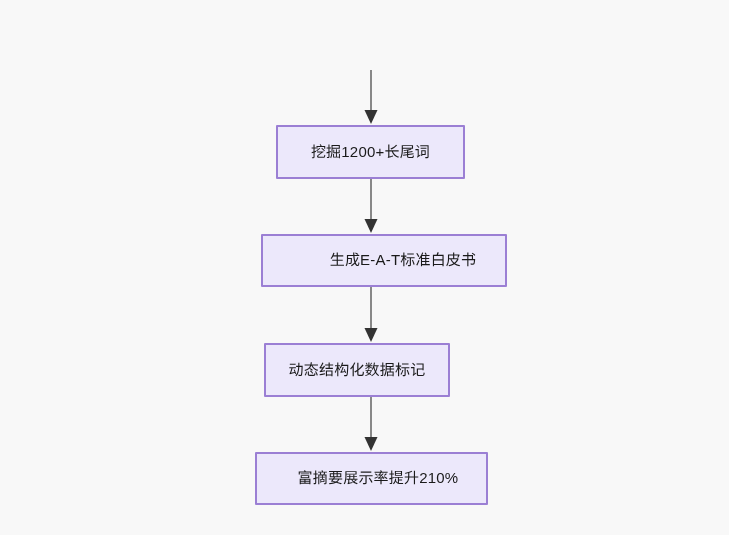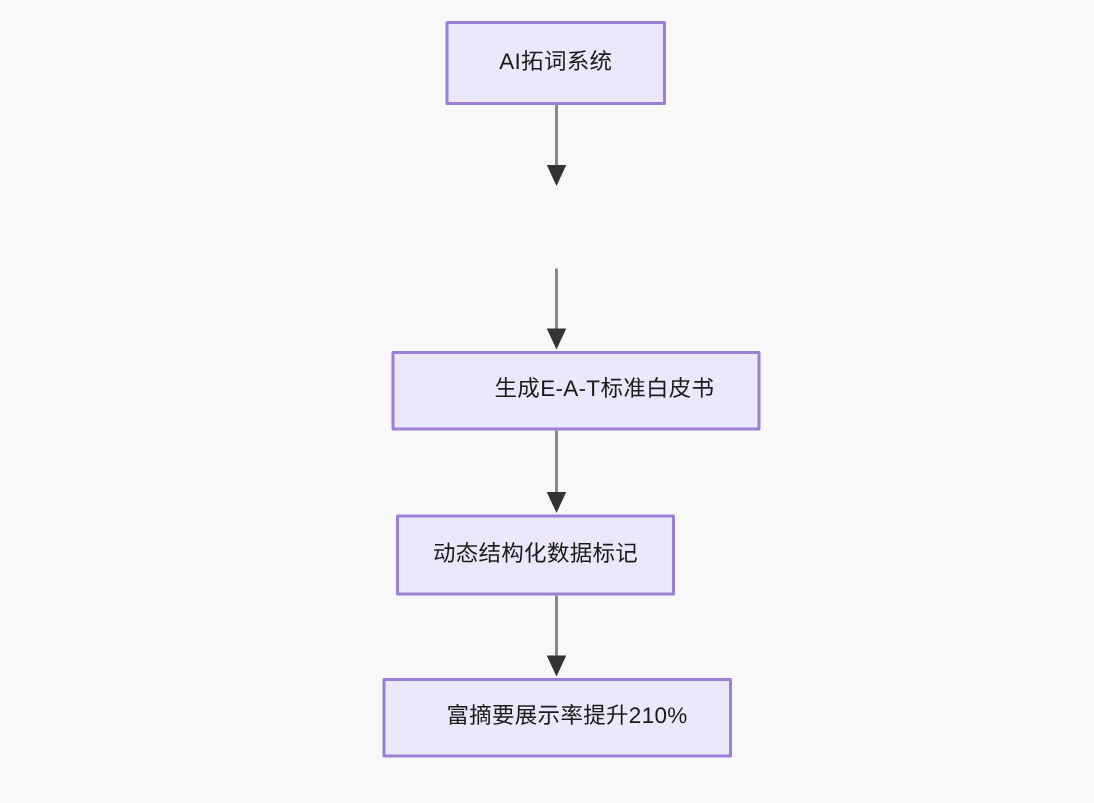--- a/index.html
+++ b/index.html
@@ -94,24 +94,24 @@
       <line class="edge-line" x1="371" y1="287" x2="371" y2="332"></line>
       <polygon class="edge-head" points="371,342 364.5,328 377.5,328"></polygon>
     </g>
 
     <g>
       <line class="edge-line" x1="371" y1="397" x2="371" y2="441"></line>
       <polygon class="edge-head" points="371,451 364.5,437 377.5,437"></polygon>
     </g>
   </svg>
 
-  <div class="flow-node" id="node-1">
-    <span class="flow-node-label">AI拓词系统</span>
+
+  <div class="flow-node" id="node-2">
+    <span class="flow-node-label">挖掘1200+长尾词</span>
   </div>
-
 
   <div class="flow-node" id="node-3">
     <span class="flow-node-label">生成E-A-T标准白皮书</span>
   </div>
 
   <div class="flow-node" id="node-4">
     <span class="flow-node-label">动态结构化数据标记</span>
   </div>
 
   <div class="flow-node" id="node-5">

